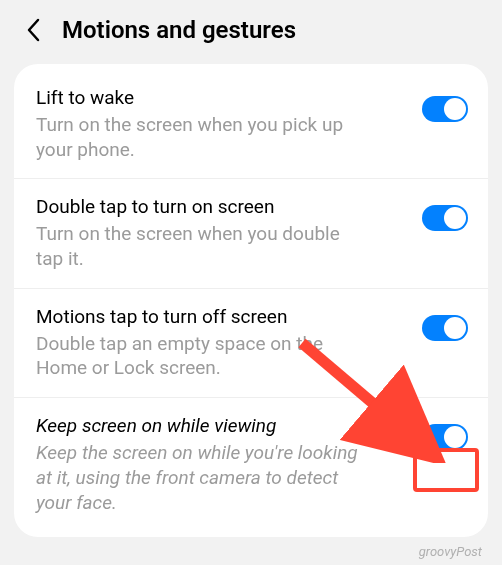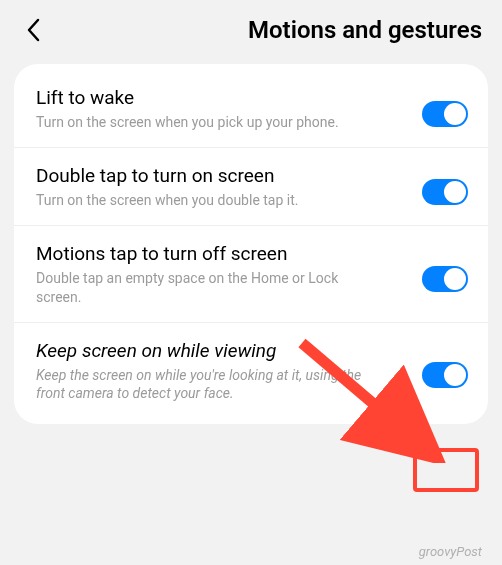--- a/index.html
+++ b/index.html
@@ -13,21 +13,20 @@
       font-family: -apple-system, BlinkMacSystemFont, 'Segoe UI', Roboto, sans-serif;
       background: #f2f2f2;
       position: relative;
       overflow: hidden;
     }
     .header {
       display: flex;
       align-items: center;
       padding: 16px 20px 14px 20px;
       background: #f2f2f2;
-      justify-content: space-between;
     }
     .back-icon {
       width: 28px;
       height: 28px;
       display: flex;
       align-items: center;
       justify-content: center;
       margin-right: 14px;
       cursor: pointer;
     }
@@ -37,42 +36,42 @@
       color: #000;
     }
     .card {
       background: #fff;
       border-radius: 24px;
       margin: 6px 14px 0 14px;
       padding: 6px 0;
     }
     .setting-row {
       display: flex;
-      align-items: center;
+      align-items: flex-start;
       justify-content: space-between;
       padding: 16px 20px 16px 22px;
       border-bottom: 1px solid #eeeeee;
       gap: 32px;
     }
     .setting-row:last-child {
       border-bottom: none;
       font-style: italic;
     }
     .setting-text {
       flex: 1;
       padding-right: 20px;
     }
     .setting-title {
       font-size: 19px;
       font-weight: 400;
       color: #000;
       margin-bottom: 4px;
     }
     .setting-desc {
-      font-size: 14px;
+      font-size: 19px;
       color: #9b9b9b;
       line-height: 1.3;
     }
     .toggle {
       position: relative;
       width: 46px;
       height: 26px;
       background: #0381fe;
       border-radius: 13px;
       flex-shrink: 0;

